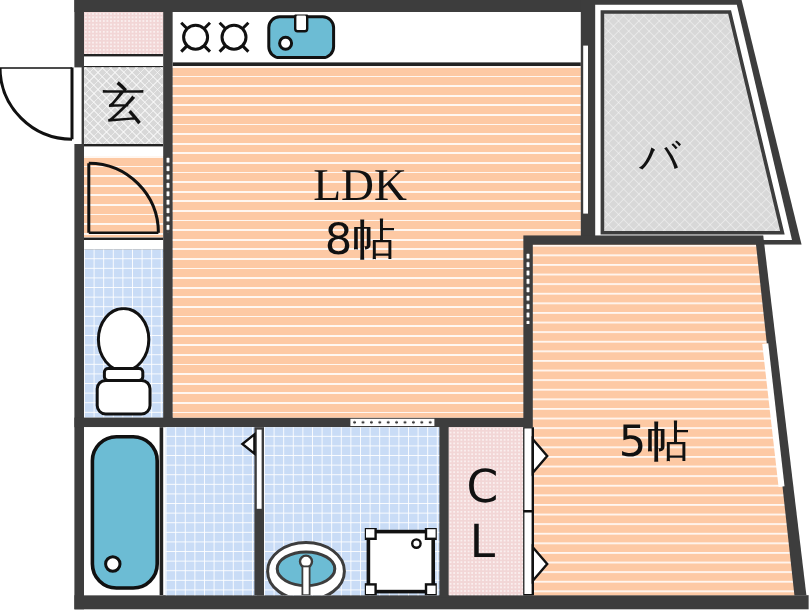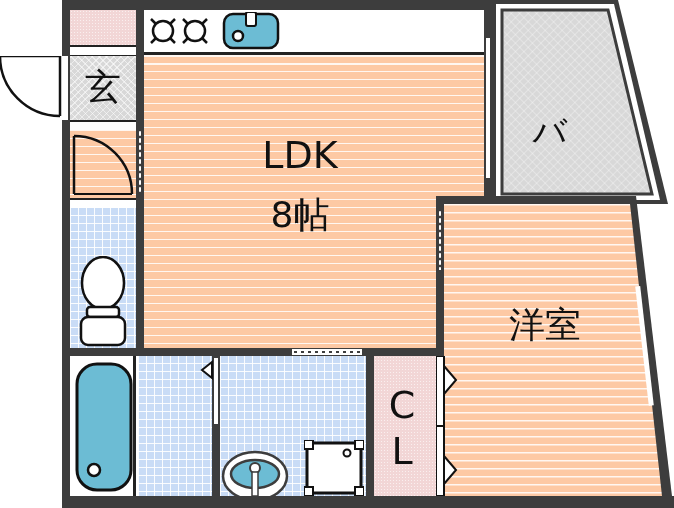--- a/index.html
+++ b/index.html
@@ -60,22 +60,22 @@
     <circle cx="47" cy="17" r="10" fill="#fff" stroke="#111" stroke-width="2.5"></circle>
     <path d="M3 5 l5 5 M27 5 l-5 5 M3 29 l5 -5 M27 29 l-5 -5 M35 5 l5 5 M59 5 l-5 5 M35 29 l5 -5 M59 29 l-5 -5" stroke="#111" stroke-width="2.5"></path>
   </svg>
   <svg class="abs" style="left:222px;top:12px;" width="60" height="38" viewBox="0 0 60 38">
     <rect x="2" y="2" width="54" height="34" rx="9" fill="#6cbcd4" stroke="#111" stroke-width="2.5"></rect>
     <circle cx="16" cy="24" r="5" fill="#fff" stroke="#111" stroke-width="2.5"></circle>
     <rect x="24" y="0" width="10" height="14" rx="2" fill="#fff" stroke="#111" stroke-width="2"></rect>
   </svg>
 
   <div class="abs floor" style="left:144px;top:55px;width:340px;height:293px;"></div>
-  <div class="label" style="left:230px;top:134px;width:140px;font-size:38px;">LDK</div>
-  <div class="label" style="left:230px;top:180px;width:140px;font-size:36px;margin-top:14px;">8帖</div>
+  <div class="label" style="left:230px;top:134px;width:140px;font-size:38px;font-family:Liberation Serif, serif;">LDK</div>
+  <div class="label" style="left:230px;top:180px;width:140px;font-size:36px;">8帖</div>
 
   <div class="abs wall" style="left:484px;top:0;width:8px;height:200px;"></div>
   <div class="abs" style="left:486px;top:38px;width:4px;height:140px;background:#fff;"></div>
 
   <svg class="abs" style="left:490px;top:0;" width="184" height="204" viewBox="0 0 184 204">
     <defs>
       <pattern id="hatchp" width="6" height="6" patternUnits="userSpaceOnUse" patternTransform="rotate(45)">
         <rect width="6" height="6" fill="#d8d8d8"></rect>
         <line x1="0" y1="0" x2="0" y2="6" stroke="#ffffff" stroke-opacity="0.6" stroke-width="1"></line>
         <line x1="0" y1="0" x2="6" y2="0" stroke="#ffffff" stroke-opacity="0.6" stroke-width="1"></line>
@@ -98,21 +98,21 @@
       <pattern id="floorp" width="8" height="8" patternUnits="userSpaceOnUse">
         <rect width="8" height="8" fill="#fdc9a4"></rect>
         <rect width="8" height="1.5" fill="#ffffff" fill-opacity="0.85"></rect>
       </pattern>
     </defs>
     <polygon points="0,0 200,0 236,300 0,300" fill="#3d3d3d"></polygon>
     <polygon points="8,8 194,8 226,300 8,300" fill="url(#floorp)"></polygon>
     <rect x="206" y="90" width="5" height="120" fill="#fff" transform="rotate(-6.5 208 150)"></rect>
   </svg>
   <div class="abs" style="left:438px;top:210px;width:4px;height:60px;background-image:radial-gradient(#fff 1.2px, transparent 1.4px);background-size:4px 7px;"></div>
-  <div class="label" style="left:480px;top:304px;width:130px;font-size:36px;">洋室</div>
+  <div class="label" style="left:480px;top:348px;width:130px;font-size:36px;">5帖</div>
 
   <div class="abs wall" style="left:366px;top:350px;width:8px;height:148px;"></div>
   <div class="abs pinkdot" style="left:374px;top:356px;width:62px;height:140px;"></div>
   <div class="label" style="left:374px;top:384px;width:56px;font-size:38px;">C</div>
   <div class="label" style="left:374px;top:430px;width:56px;font-size:38px;">L</div>
   <svg class="abs" style="left:436px;top:356px;" width="30" height="140" viewBox="0 0 30 140">
     <rect x="0" y="0" width="8" height="140" fill="#fff" stroke="#111" stroke-width="2"></rect>
     <line x1="0" y1="70" x2="8" y2="70" stroke="#111" stroke-width="2"></line>
     <polygon points="8,10 20,24 8,38" fill="#fff" stroke="#111" stroke-width="2"></polygon>
     <polygon points="8,100 20,114 8,128" fill="#fff" stroke="#111" stroke-width="2"></polygon>

